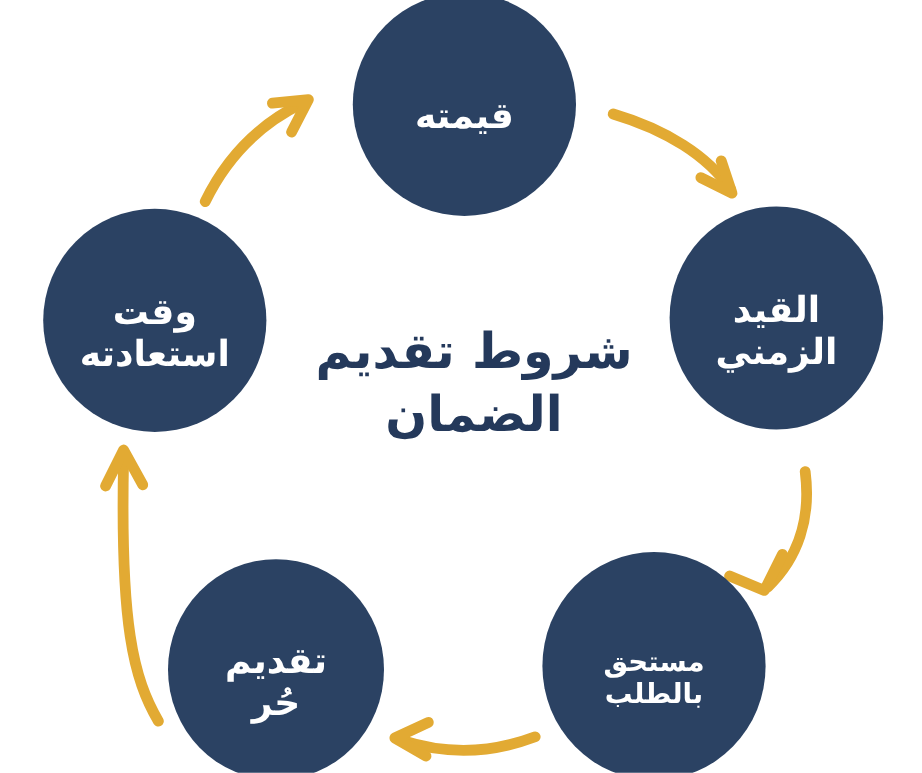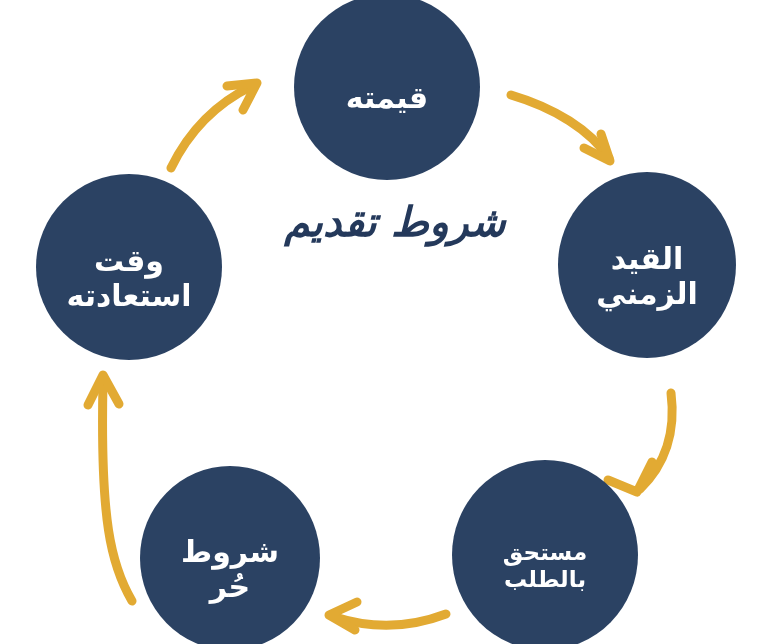--- a/index.html
+++ b/index.html
@@ -61,25 +61,24 @@
   #node-bottom-left .node-label  { font-size: 30px; }
   #node-left .node-label         { font-size: 30px; }
 
   #center-title {
     position: absolute;
     left: 236px;
     top: 196px;
     width: 318px;
     height: 246px;
     display: flex;
-    flex-direction: row;
-    align-items: flex-start;
+    flex-direction: column;
+    align-items: center;
     justify-content: center;
     z-index: 5;
-    font-style: italic;
   }
   #center-title .title-line {
     color: #24395b;
     font-size: 41px;
     font-weight: 700;
     line-height: 1.28;
     text-align: center;
     direction: rtl;
     unicode-bidi: isolate;
     white-space: nowrap;
@@ -129,26 +128,27 @@
     <div class="node-label">القيد
 الزمني</div>
   </div>
 
   <div class="node-circle" id="node-bottom-right">
     <div class="node-label">مستحق
 بالطلب</div>
   </div>
 
   <div class="node-circle" id="node-bottom-left">
-    <div class="node-label">شروط
+    <div class="node-label">تقديم
 حُر</div>
   </div>
 
   <div class="node-circle" id="node-left">
     <div class="node-label">وقت
 استعادته</div>
   </div>
 
   <div id="center-title">
     <div class="title-line">شروط تقديم</div>
+    <div class="title-line">الضمان</div>
   </div>
 
 </div>
 
 </body></html>

